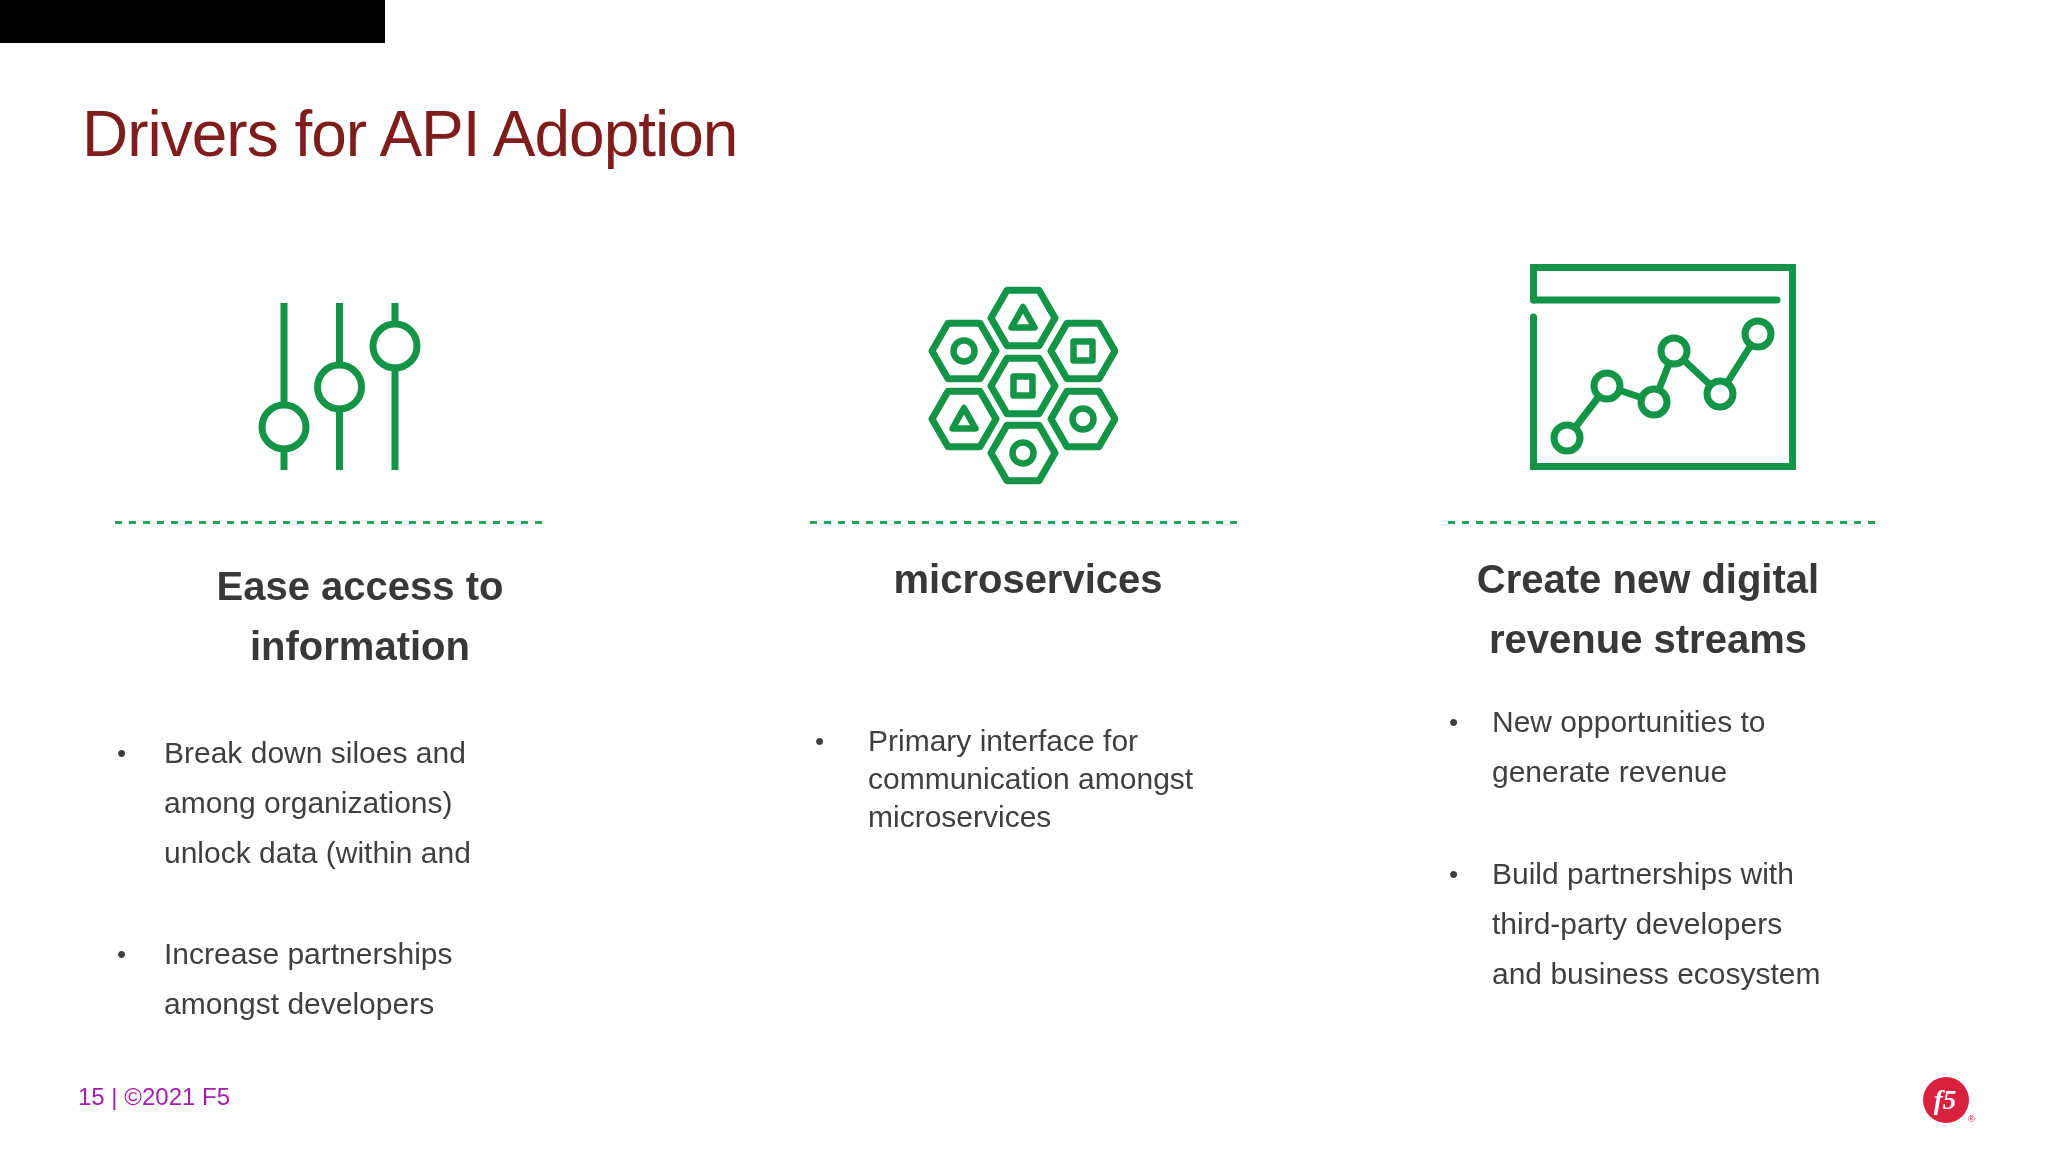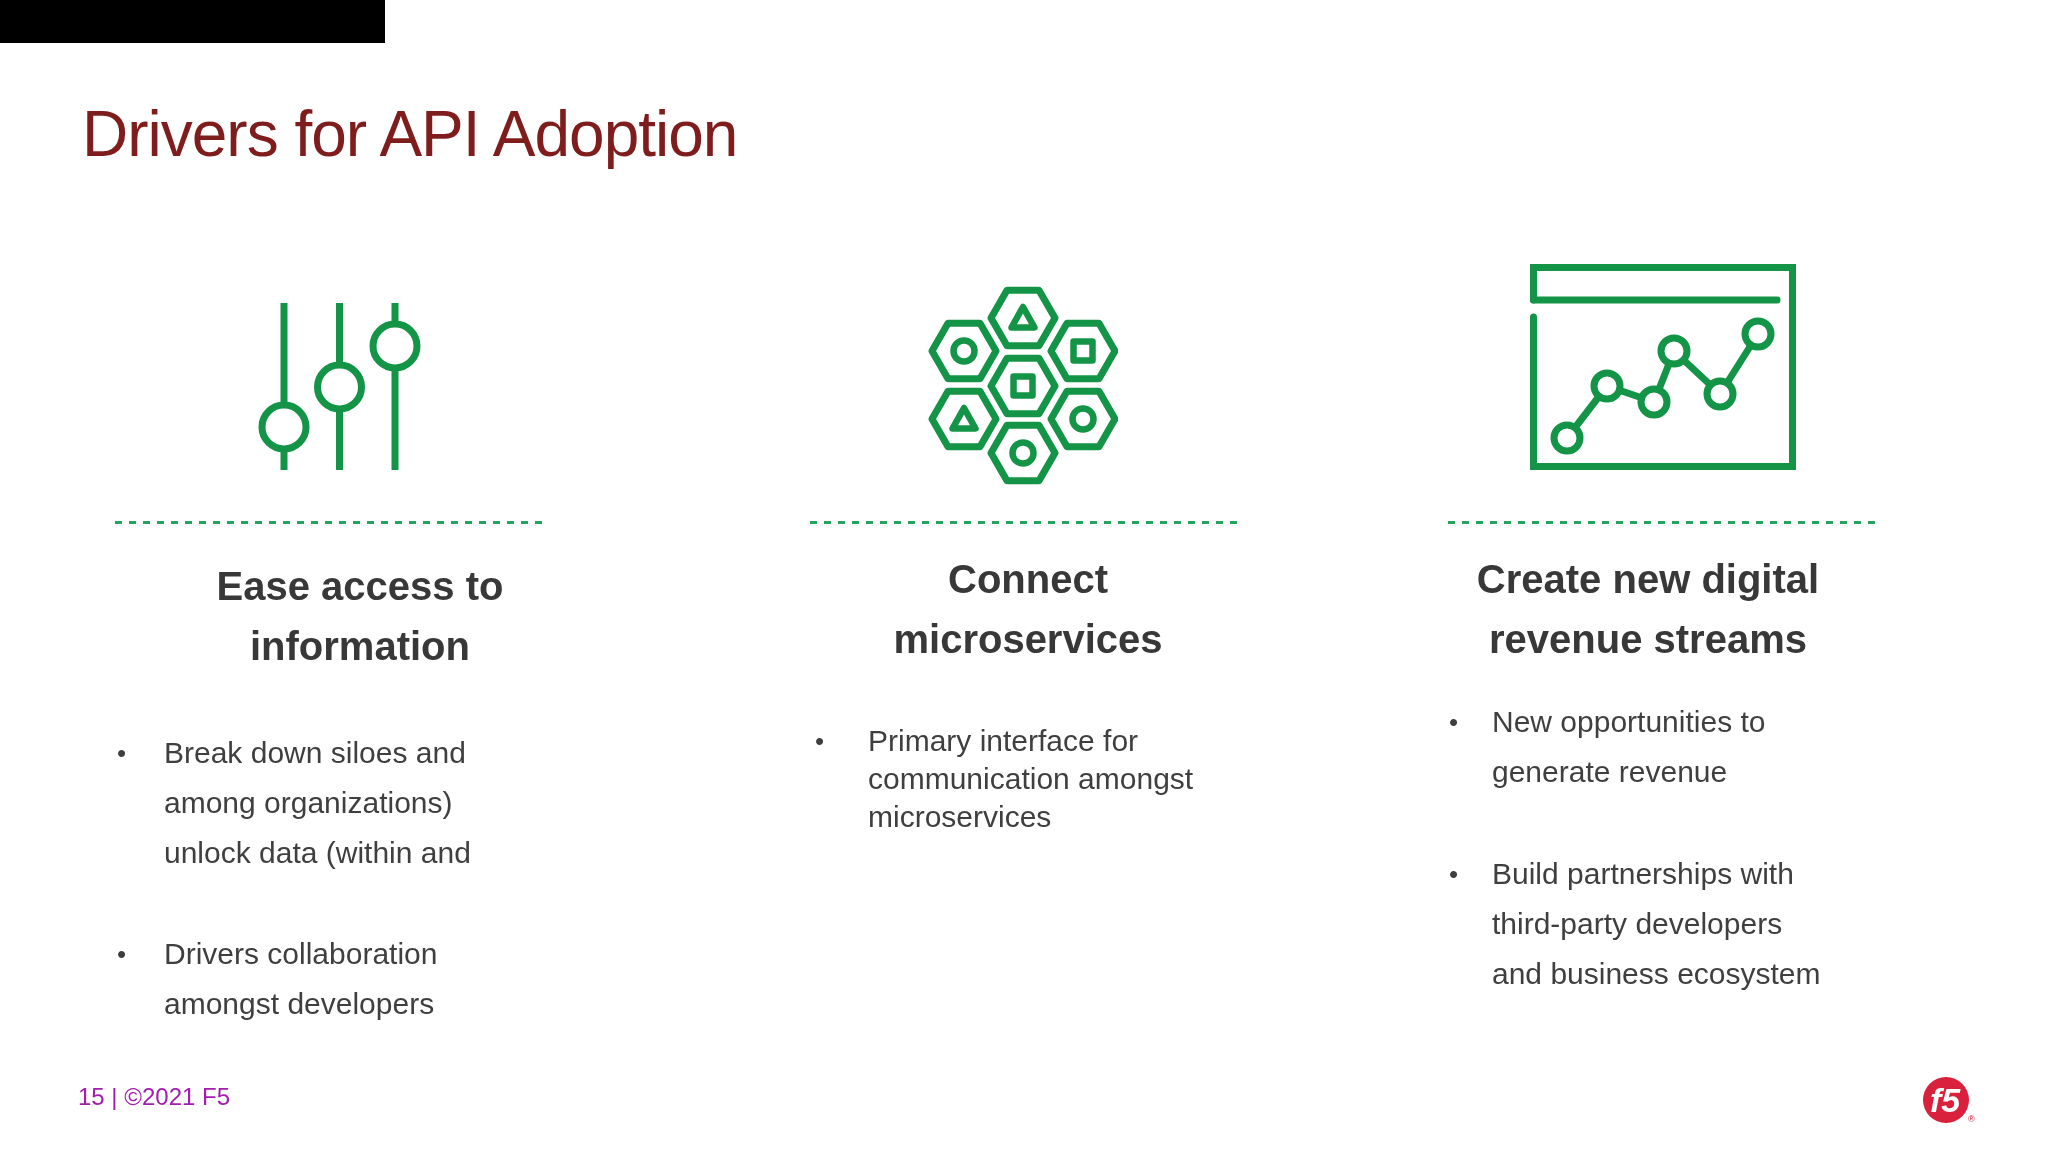--- a/index.html
+++ b/index.html
@@ -53,22 +53,22 @@
   .footer-text{
     position:absolute;left:78px;top:1083px;
     font-size:24px;color:#a21caf;white-space:nowrap;
   }
   .f5-logo{
     position:absolute;left:1923px;top:1077px;width:46px;height:46px;
     background:#d9203c;border-radius:50%;
     display:flex;align-items:center;justify-content:center;
   }
   .f5-logo .f5-text{
-    color:#ffffff;font-family:Liberation Sans, sans-serif;
-    font-style:italic;font-weight:700;font-size:34px;line-height:1;
+    color:#ffffff;font-family:Liberation Serif, serif;
+    font-style:italic;font-weight:700;font-size:27px;line-height:1;
     padding-right:2px;
   }
   .f5-reg{
     position:absolute;left:1968px;top:1114px;
     color:#d9203c;font-size:9px;
   }
   svg{display:block;}
 </style>
 </head>
 <body>
@@ -98,21 +98,21 @@
       <span class="marker">•</span>
       <span class="lines">
         <div class="line">Break down siloes and</div>
         <div class="line">among organizations)</div>
         <div class="line">unlock data (within and</div>
       </span>
     </div>
     <div class="bullet">
       <span class="marker">•</span>
       <span class="lines">
-        <div class="line">Drivers collaboration</div>
+        <div class="line">Increase partnerships</div>
         <div class="line">amongst developers</div>
       </span>
     </div>
   </div>
 </div>
 
 <div class="column col2">
   <div class="icon-box" style="left:118px;top:283px;">
     <svg width="190" height="205" viewBox="0 0 190 205" fill="none" stroke="#149447">
       <defs>
@@ -134,21 +134,20 @@
         <rect x="145.5" y="58.5" width="19" height="19"></rect>
         <rect x="85.5" y="93.5" width="19" height="19"></rect>
         <use href="#trig" x="36" y="137"></use>
         <circle cx="155" cy="136" r="10.5"></circle>
         <circle cx="95" cy="170" r="10.5"></circle>
       </g>
     </svg>
   </div>
   <div class="dash-line"></div>
   <div class="col-heading">
-    <div>Connect</div>
     <div>microservices</div>
   </div>
   <div class="bullets">
     <div class="bullet">
       <span class="marker">•</span>
       <span class="lines">
         <div class="line">Primary interface for</div>
         <div class="line">communication amongst</div>
         <div class="line">microservices</div>
       </span>

